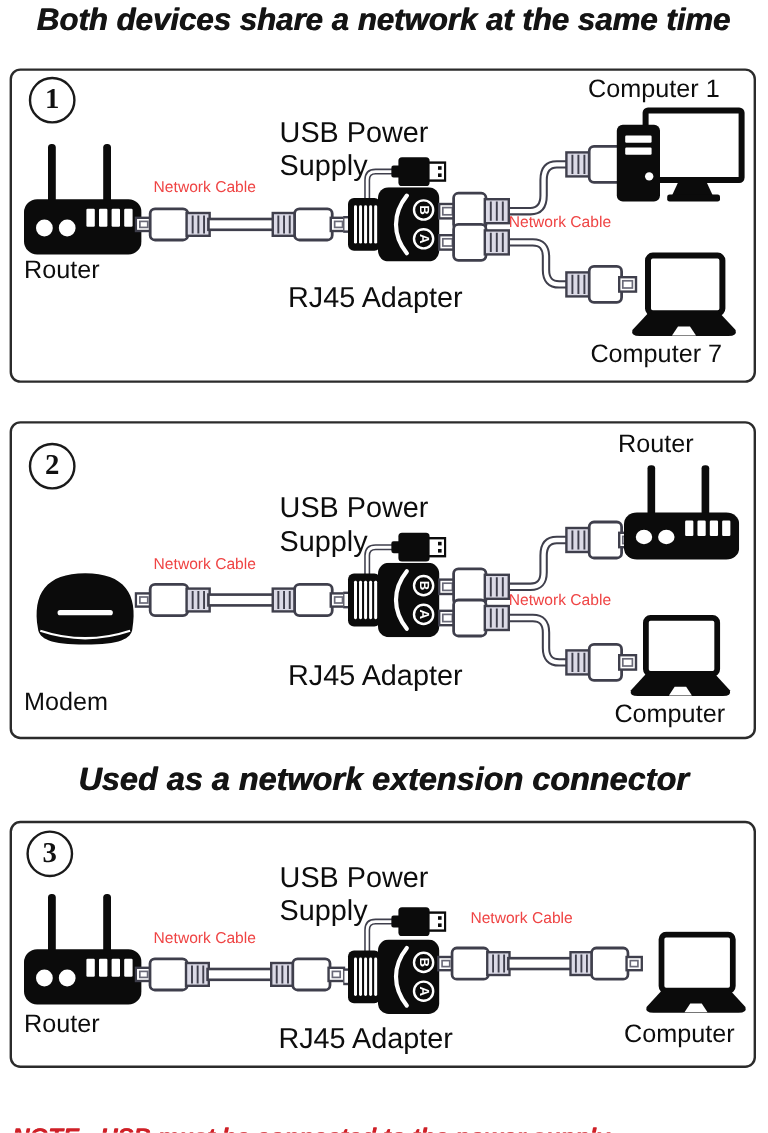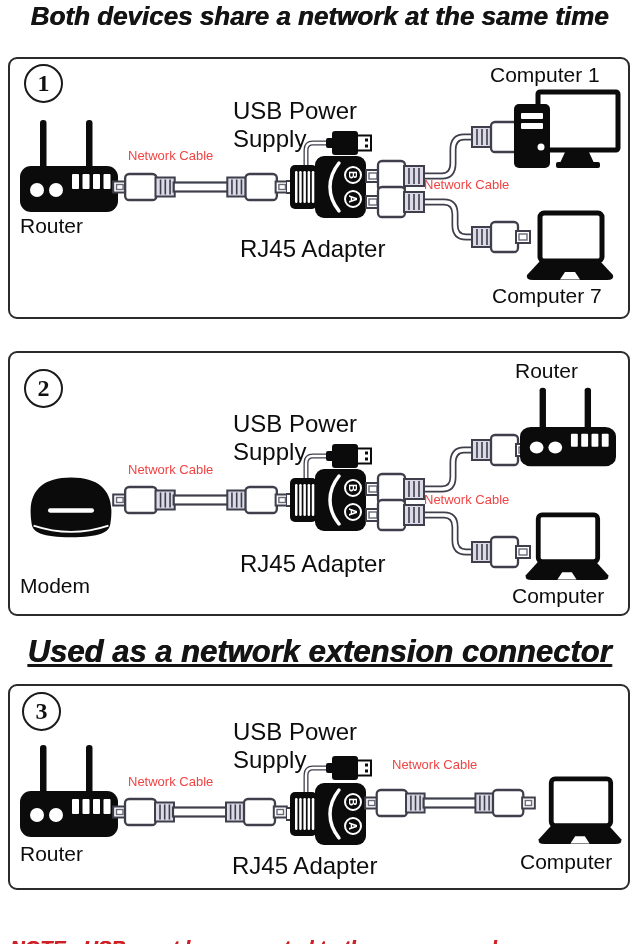--- a/index.html
+++ b/index.html
@@ -2,21 +2,21 @@
 <html><head>
 <meta charset="utf-8">
 <style>
   html,body{margin:0;padding:0;background:#fff;}
   #canvas{position:relative;width:639px;height:944px;background:#fff;overflow:hidden;
           font-family:"Liberation Sans",sans-serif;}
   .panel{position:absolute;border:2px solid #2b2b2b;border-radius:9px;background:transparent;}
   .title{position:absolute;left:0;right:0;text-align:center;font-style:italic;font-weight:700;
          color:#141414;white-space:nowrap;text-shadow:0.6px 0 0 #141414;}
   #t1{top:1px;font-size:26px;}
-  #t2{top:634px;font-size:31px;text-decoration:underline;}
+  #t2{top:634px;font-size:27px;}
   .numcircle{position:absolute;width:35px;height:35px;border:2.5px solid #1a1a1a;border-radius:50%;
              display:flex;align-items:center;justify-content:center;background:#fff;
              font-family:"Liberation Serif",serif;font-weight:700;font-size:24px;color:#111;}
   .lbl{position:absolute;text-align:left;color:#0d0d0d;font-weight:400;}
   .device{font-size:21px;}
   .blue{color:#ef4444;font-size:13px;}
   .midlbl{font-size:24px;}
   .ic{position:absolute;}
   .note{position:absolute;left:10px;top:891px;font-style:italic;font-weight:700;font-size:20px;
         line-height:23px;color:#cf2027;white-space:pre;text-shadow:0.4px 0 0 #cf2027;}

